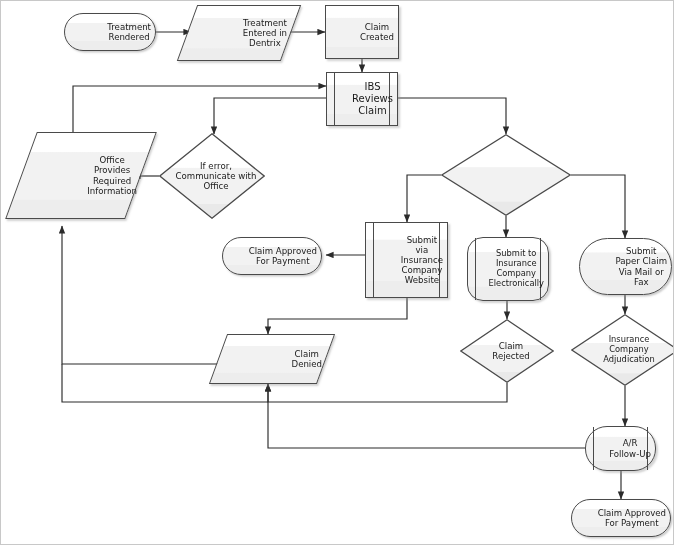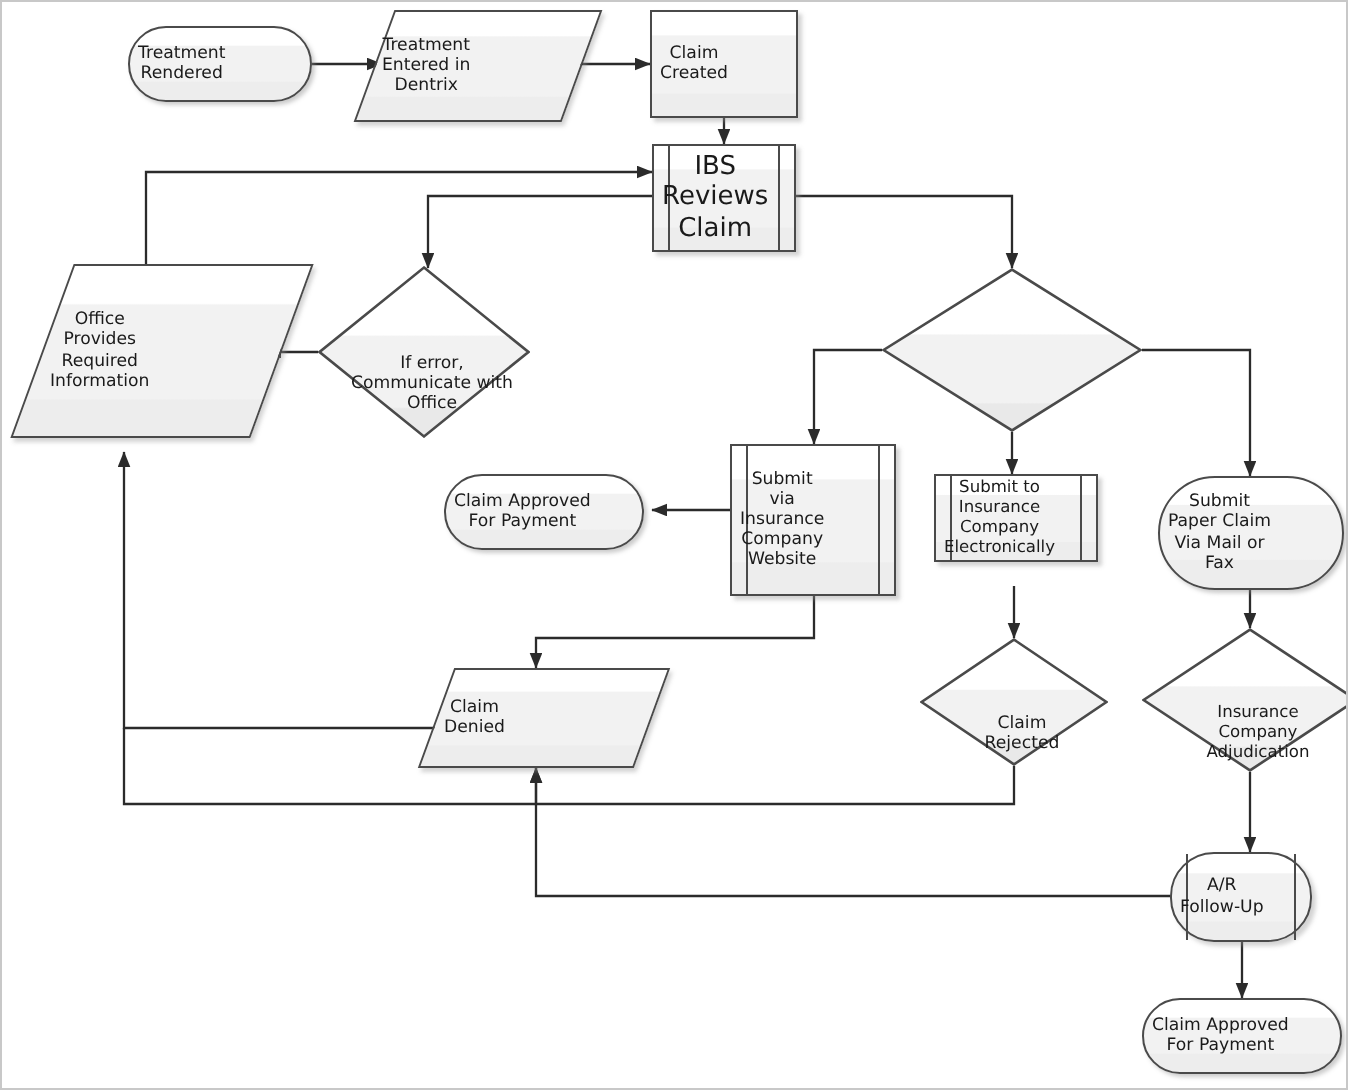--- a/index.html
+++ b/index.html
@@ -1,19 +1,19 @@
 <!DOCTYPE html>
 <html><head>
 <meta charset="utf-8">
 <style>
   html,body{margin:0;padding:0;background:#ffffff;}
   body{font-family:"DejaVu Sans", sans-serif;}
   #canvas{position:relative;width:674px;height:545px;background:#ffffff;border:1px solid #c8c8c8;box-sizing:border-box;overflow:hidden;}
   svg#wires{position:absolute;left:0;top:0;width:674px;height:545px;}
-  .node{position:absolute;box-sizing:border-box;display:flex;align-items:center;justify-content:flex-start;text-align:center;color:#1a1a1a;line-height:1.18;}
+  .node{position:absolute;box-sizing:border-box;display:flex;align-items:center;justify-content:flex-end;text-align:center;color:#1a1a1a;line-height:1.18;}
   .node .lbl{position:relative;z-index:3;padding:0 4px;white-space:pre-line;}
   
   .n-terminator{border:1.3px solid #4a4a4a;border-radius:999px;
      background:linear-gradient(to bottom,#ffffff 0%,#ffffff 24%,#f2f2f2 25%,#f2f2f2 74%,#ededed 75%,#ededed 100%);
      box-shadow:1.5px 1.5px 2px rgba(140,140,140,0.45);}
   
   .n-process{border:1.3px solid #4a4a4a;
      background:linear-gradient(to bottom,#ffffff 0%,#ffffff 22%,#f2f2f2 23%,#f2f2f2 78%,#ededed 79%,#ededed 100%);
      box-shadow:2px 2px 2px rgba(150,150,150,0.42);}
   
@@ -28,21 +28,21 @@
   .n-data .skew{position:absolute;left:0;top:0;right:0;bottom:0;
      border:1.3px solid #4a4a4a;transform:skewX(-20deg);
      background:linear-gradient(to bottom,#ffffff 0%,#ffffff 22%,#f2f2f2 23%,#f2f2f2 78%,#ededed 79%,#ededed 100%);
      box-shadow:2px 2px 2px rgba(150,150,150,0.42);}
   
   .n-dec{position:absolute;}
   .n-dec .dia{position:absolute;left:0;top:0;right:0;bottom:0;
      background:linear-gradient(to bottom,#ffffff 0%,#ffffff 40%,#f2f2f2 41%,#f2f2f2 82%,#e9e9e9 83%,#e9e9e9 100%);
      clip-path:polygon(50% 0,100% 50%,50% 100%,0 50%);}
   .n-dec .diaedge{position:absolute;left:0;top:0;right:0;bottom:0;}
-  .n-dec .lbl{position:absolute;left:0;top:50%;width:100%;transform:translateY(-50%);text-align:center;z-index:4;margin-top:16px;}
+  .n-dec .lbl{position:absolute;left:0;top:50%;width:100%;transform:translateY(-50%);text-align:center;z-index:4;}
 </style>
 </head>
 <body>
 
 <div id="canvas">
 
   <svg id="wires" viewBox="0 0 674 545" xmlns="http://www.w3.org/2000/svg">
     <defs>
       <marker id="arw" markerWidth="9" markerHeight="9" refX="7.6" refY="3.2" orient="auto" markerUnits="userSpaceOnUse">
         <path d="M0,0 L8,3.2 L0,6.4 z" fill="#2b2b2b"></path>
@@ -80,21 +80,21 @@
       <div class="node n-data" style="left: 186px; top: 4px; width: 104px; height: 56px; font-size: 8.6px; display: flex;">
         <div class="skew"></div>
         <span class="lbl">Treatment
 Entered in
 Dentrix</span>
       </div>
       <div class="node n-process" style="left: 324px; top: 4px; width: 74px; height: 54px; font-size: 8.6px;">
         <span class="lbl">Claim
 Created</span>
       </div>
-      <div class="node n-predef" style="left: 325px; top: 71px; width: 72px; height: 54px; font-size: 13px;">
+      <div class="node n-predef" style="left: 325px; top: 71px; width: 72px; height: 54px; font-size: 10px;">
         <span class="lbl">IBS
 Reviews
 Claim</span>
       </div>
       <div class="node n-data" style="left: 20px; top: 131px; width: 120px; height: 87px; font-size: 8.6px; display: flex;">
         <div class="skew"></div>
         <span class="lbl">Office
 Provides
 Required
 Information</span>
@@ -118,21 +118,21 @@
         <span class="lbl">Submit
 via
 Insurance
 Company
 Website</span>
       </div>
       <div class="node n-terminator" style="left: 221px; top: 236px; width: 100px; height: 38px; font-size: 8.6px;">
         <span class="lbl">Claim Approved
 For Payment</span>
       </div>
-      <div class="node n-predef" style="left: 466px; top: 236px; width: 82px; height: 44px; font-size: 8.3px;">
+      <div class="node n-predef" style="left: 466px; top: 236px; width: 82px; height: 64px; font-size: 8.3px; border-radius: 16px;">
         <span class="lbl">Submit to
 Insurance
 Company
 Electronically</span>
       </div>
       <div class="node n-terminator" style="left: 578px; top: 237px; width: 93px; height: 57px; font-size: 8.6px;">
         <span class="lbl">Submit
 Paper Claim
 Via Mail or
 Fax</span>

